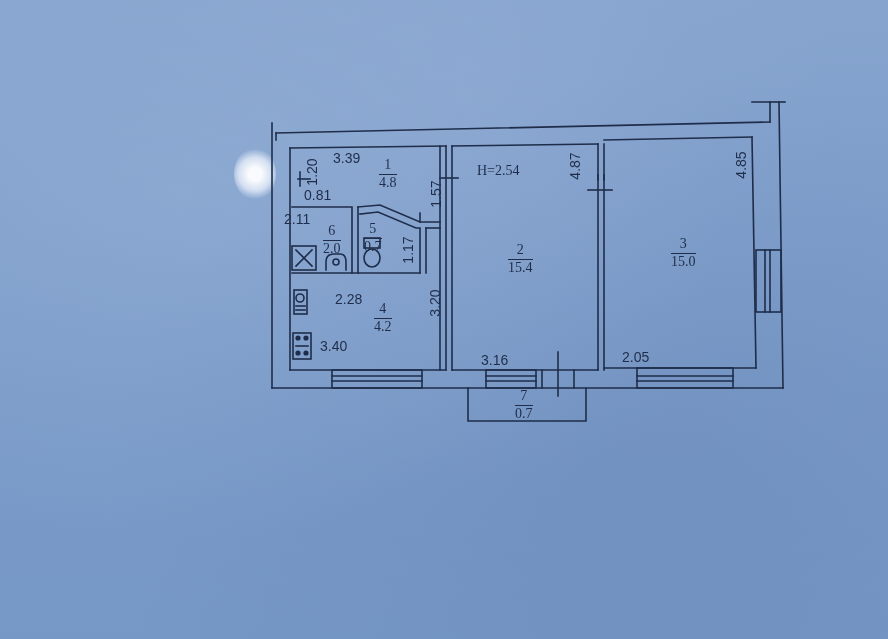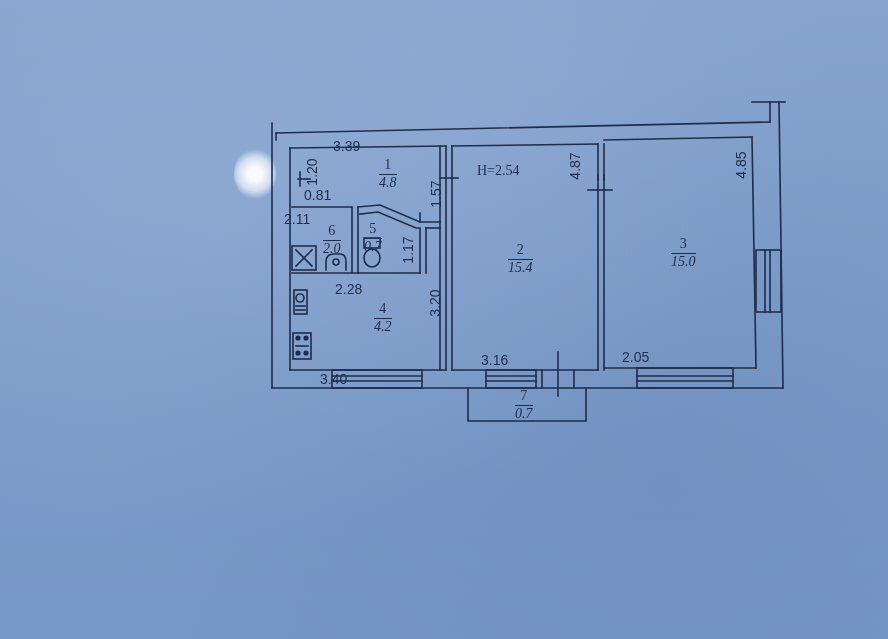--- a/index.html
+++ b/index.html
@@ -18,21 +18,21 @@
   .lbl {
     position: absolute; color: #1f2d4a; font-size: 14px; line-height: 1;
     font-family: "Liberation Sans", sans-serif; white-space: nowrap;
   }
   .rot { transform: rotate(-90deg); transform-origin: center center; }
   .room-label {
     position: absolute; text-align: center; color: #1f2d4a;
     font-family: "Liberation Serif", serif; font-size: 14px; line-height: 1.05;
   }
   .room-label .num { display: block; border-bottom: 1px solid #1f2d4a; padding: 0 4px 1px; }
-  .room-label .area { display: block; padding-top: 1px; font-style: italic; }
+  .room-label .area { display: block; padding-top: 1px; }
   .height-label { font-family: "Liberation Serif", serif; }
   .smudge {
     position: absolute; left: 234px; top: 148px; width: 42px; height: 52px;
     border-radius: 50%;
     background: radial-gradient(circle, rgba(255,255,255,0.95) 20%, rgba(240,245,255,0.7) 50%, rgba(200,215,240,0) 75%);
   }
 </style>
 </head>
 <body>
 
@@ -137,29 +137,29 @@
       <rect x="293" y="333" width="18" height="26"></rect>
       <circle cx="298" cy="338" r="1.8" fill="#1f2d4a"></circle>
       <circle cx="306" cy="338" r="1.8" fill="#1f2d4a"></circle>
       <line x1="296" y1="346" x2="308" y2="346"></line>
       <circle cx="298" cy="353" r="1.8" fill="#1f2d4a"></circle>
       <circle cx="306" cy="353" r="1.8" fill="#1f2d4a"></circle>
     </g>
   </g>
 </svg>
 
-<span class="lbl" style="left:333px;top:139px;">3.39</span>
+<span class="lbl" style="left:333px;top:151px;">3.39</span>
 <span class="lbl rot" style="left:298px;top:165px;width:28px;text-align:center;">1.20</span>
 <span class="lbl" style="left:304px;top:188px;">0.81</span>
 <span class="lbl rot" style="left:422px;top:187px;width:28px;text-align:center;">1.57</span>
 <span class="lbl" style="left:284px;top:212px;">2.11</span>
 <span class="lbl rot" style="left:394px;top:243px;width:28px;text-align:center;">1.17</span>
-<span class="lbl" style="left:335px;top:282px;text-align:right;">2.28</span>
+<span class="lbl" style="left:335px;top:292px;text-align:right;">2.28</span>
 <span class="lbl rot" style="left:420px;top:296px;width:30px;text-align:center;">3.20</span>
-<span class="lbl" style="left:320px;top:372px;text-align:center;">3.40</span>
+<span class="lbl" style="left:320px;top:339px;text-align:center;">3.40</span>
 <span class="lbl" style="left:481px;top:353px;">3.16</span>
 <span class="lbl rot" style="left:560px;top:159px;width:30px;text-align:center;">4.87</span>
 <span class="lbl" style="left:622px;top:350px;">2.05</span>
 <span class="lbl rot" style="left:726px;top:158px;width:30px;text-align:center;">4.85</span>
 
 <span class="lbl height-label" style="left:477px;top:164px;">H=2.54</span>
 
 <div class="room-label" style="left:379px;top:158px;">
   <span class="num">1</span>
   <span class="area">4.8</span>

